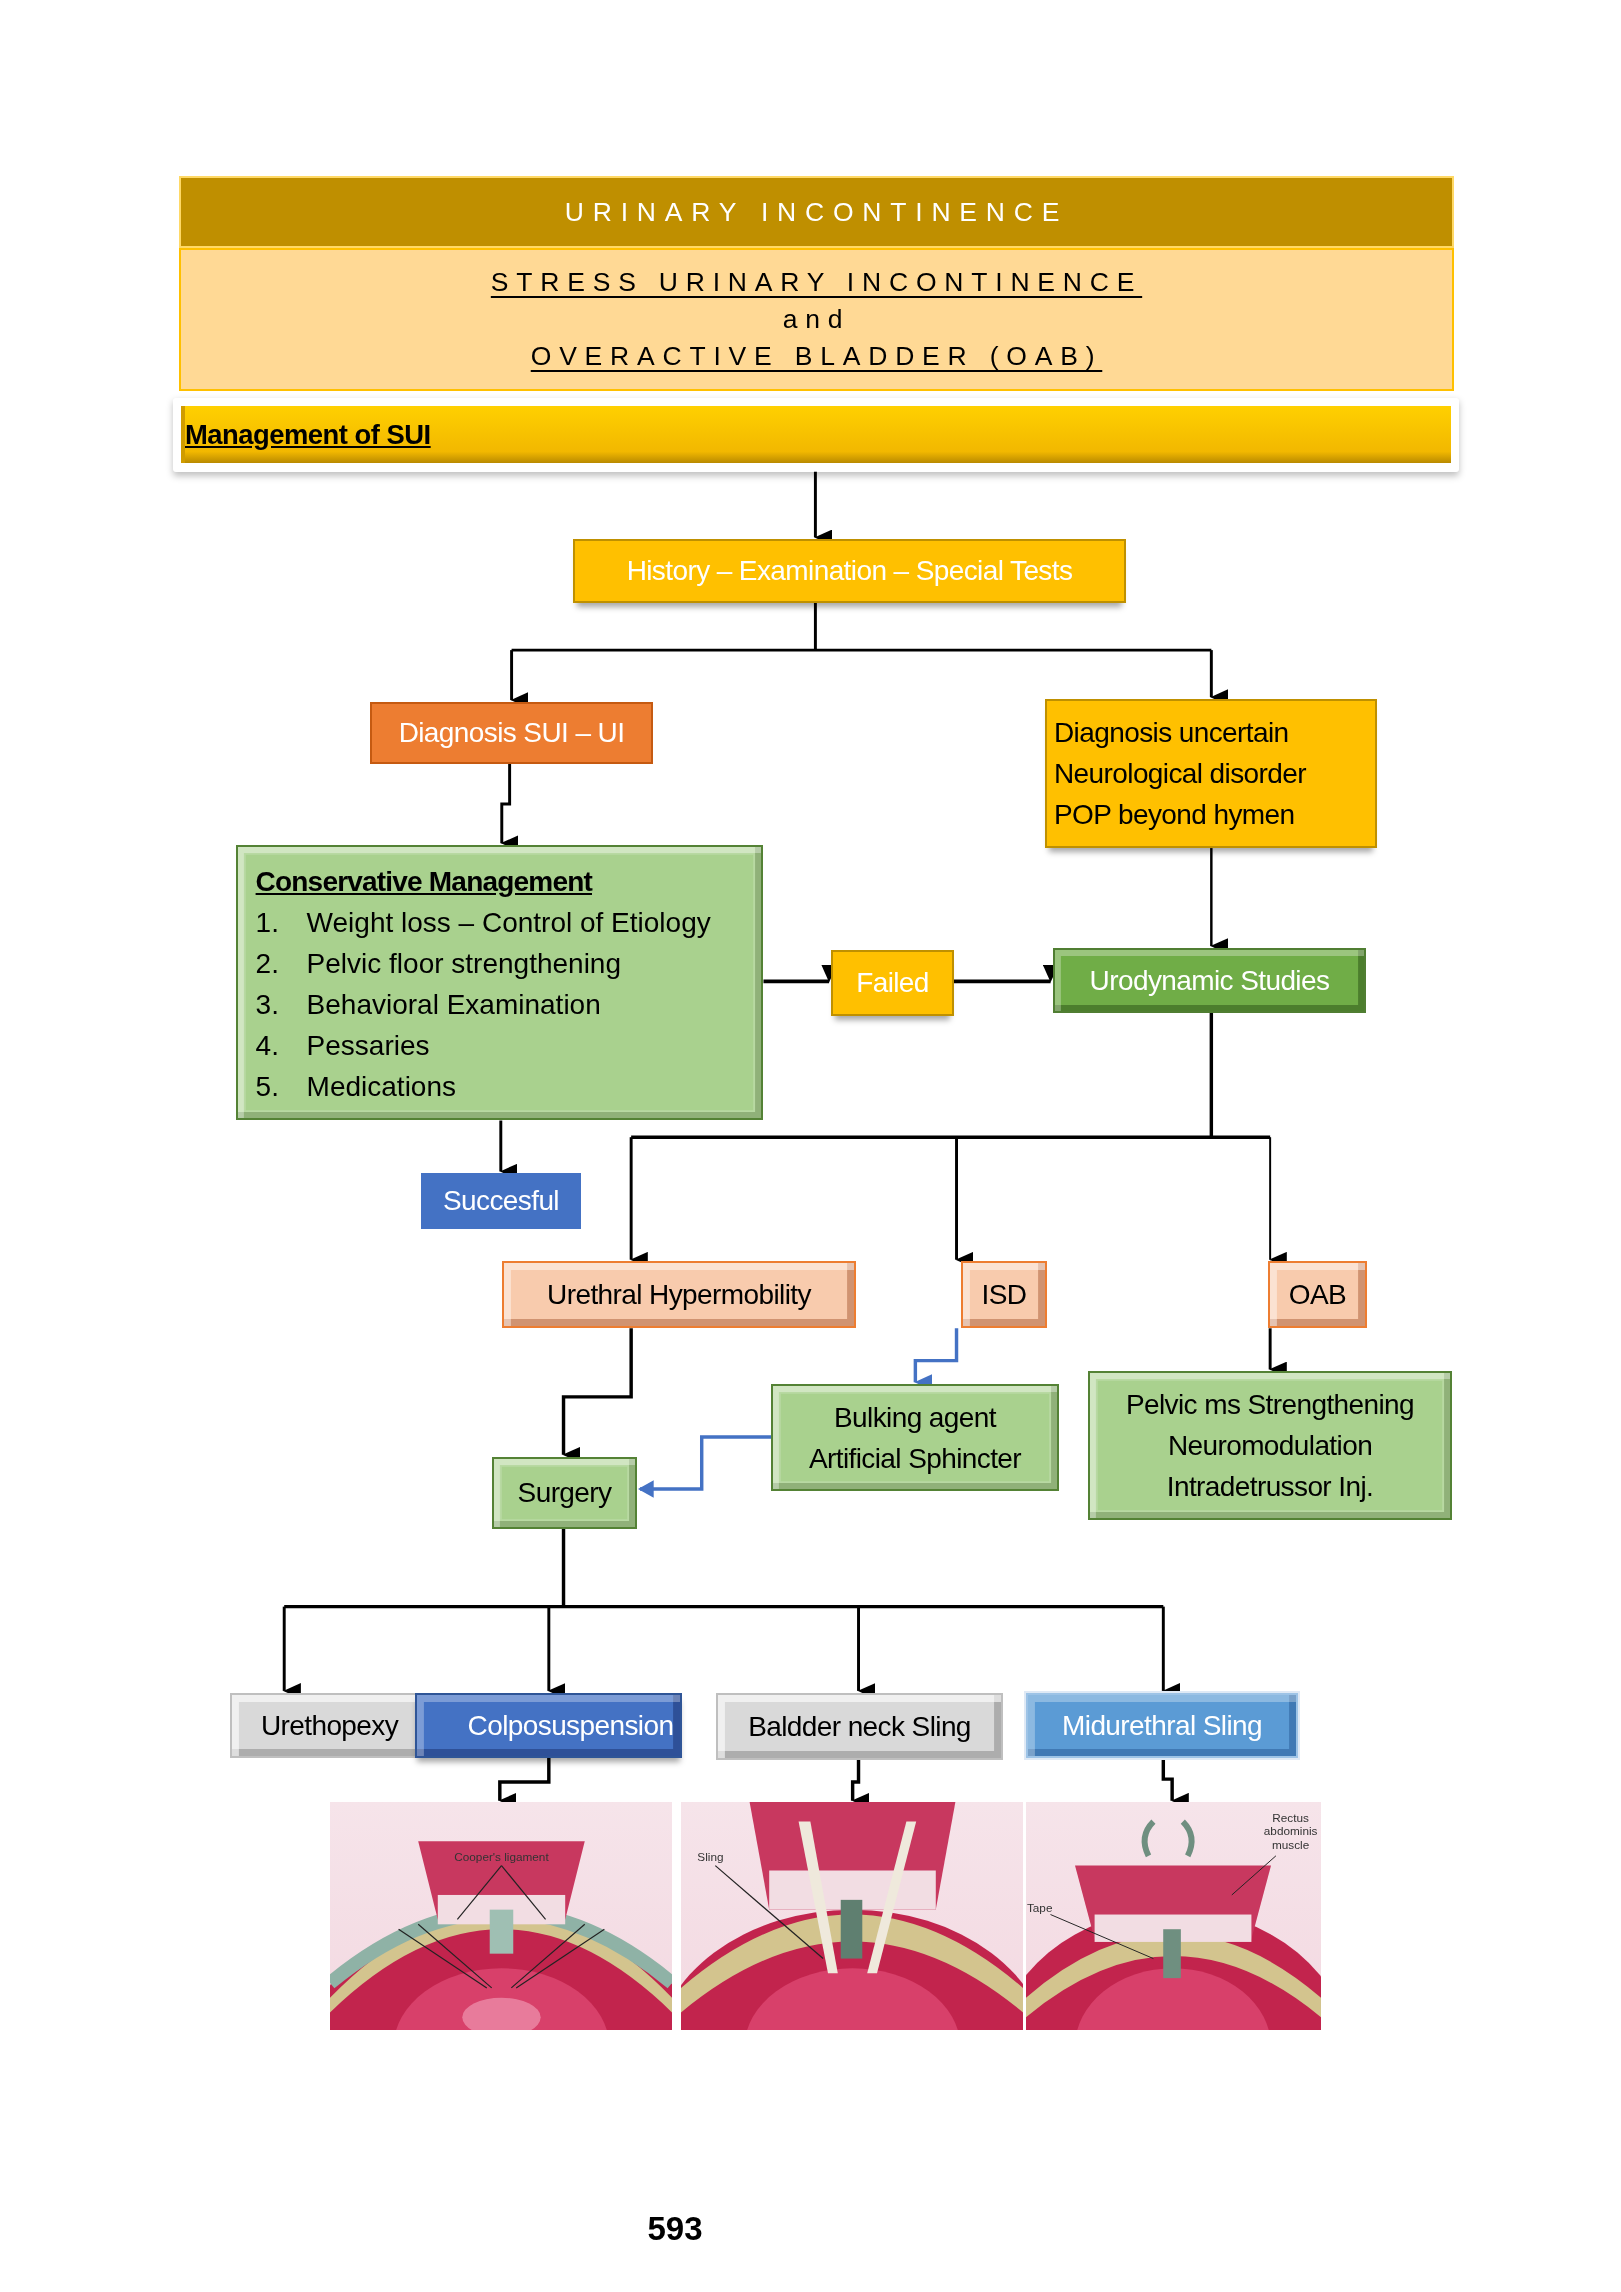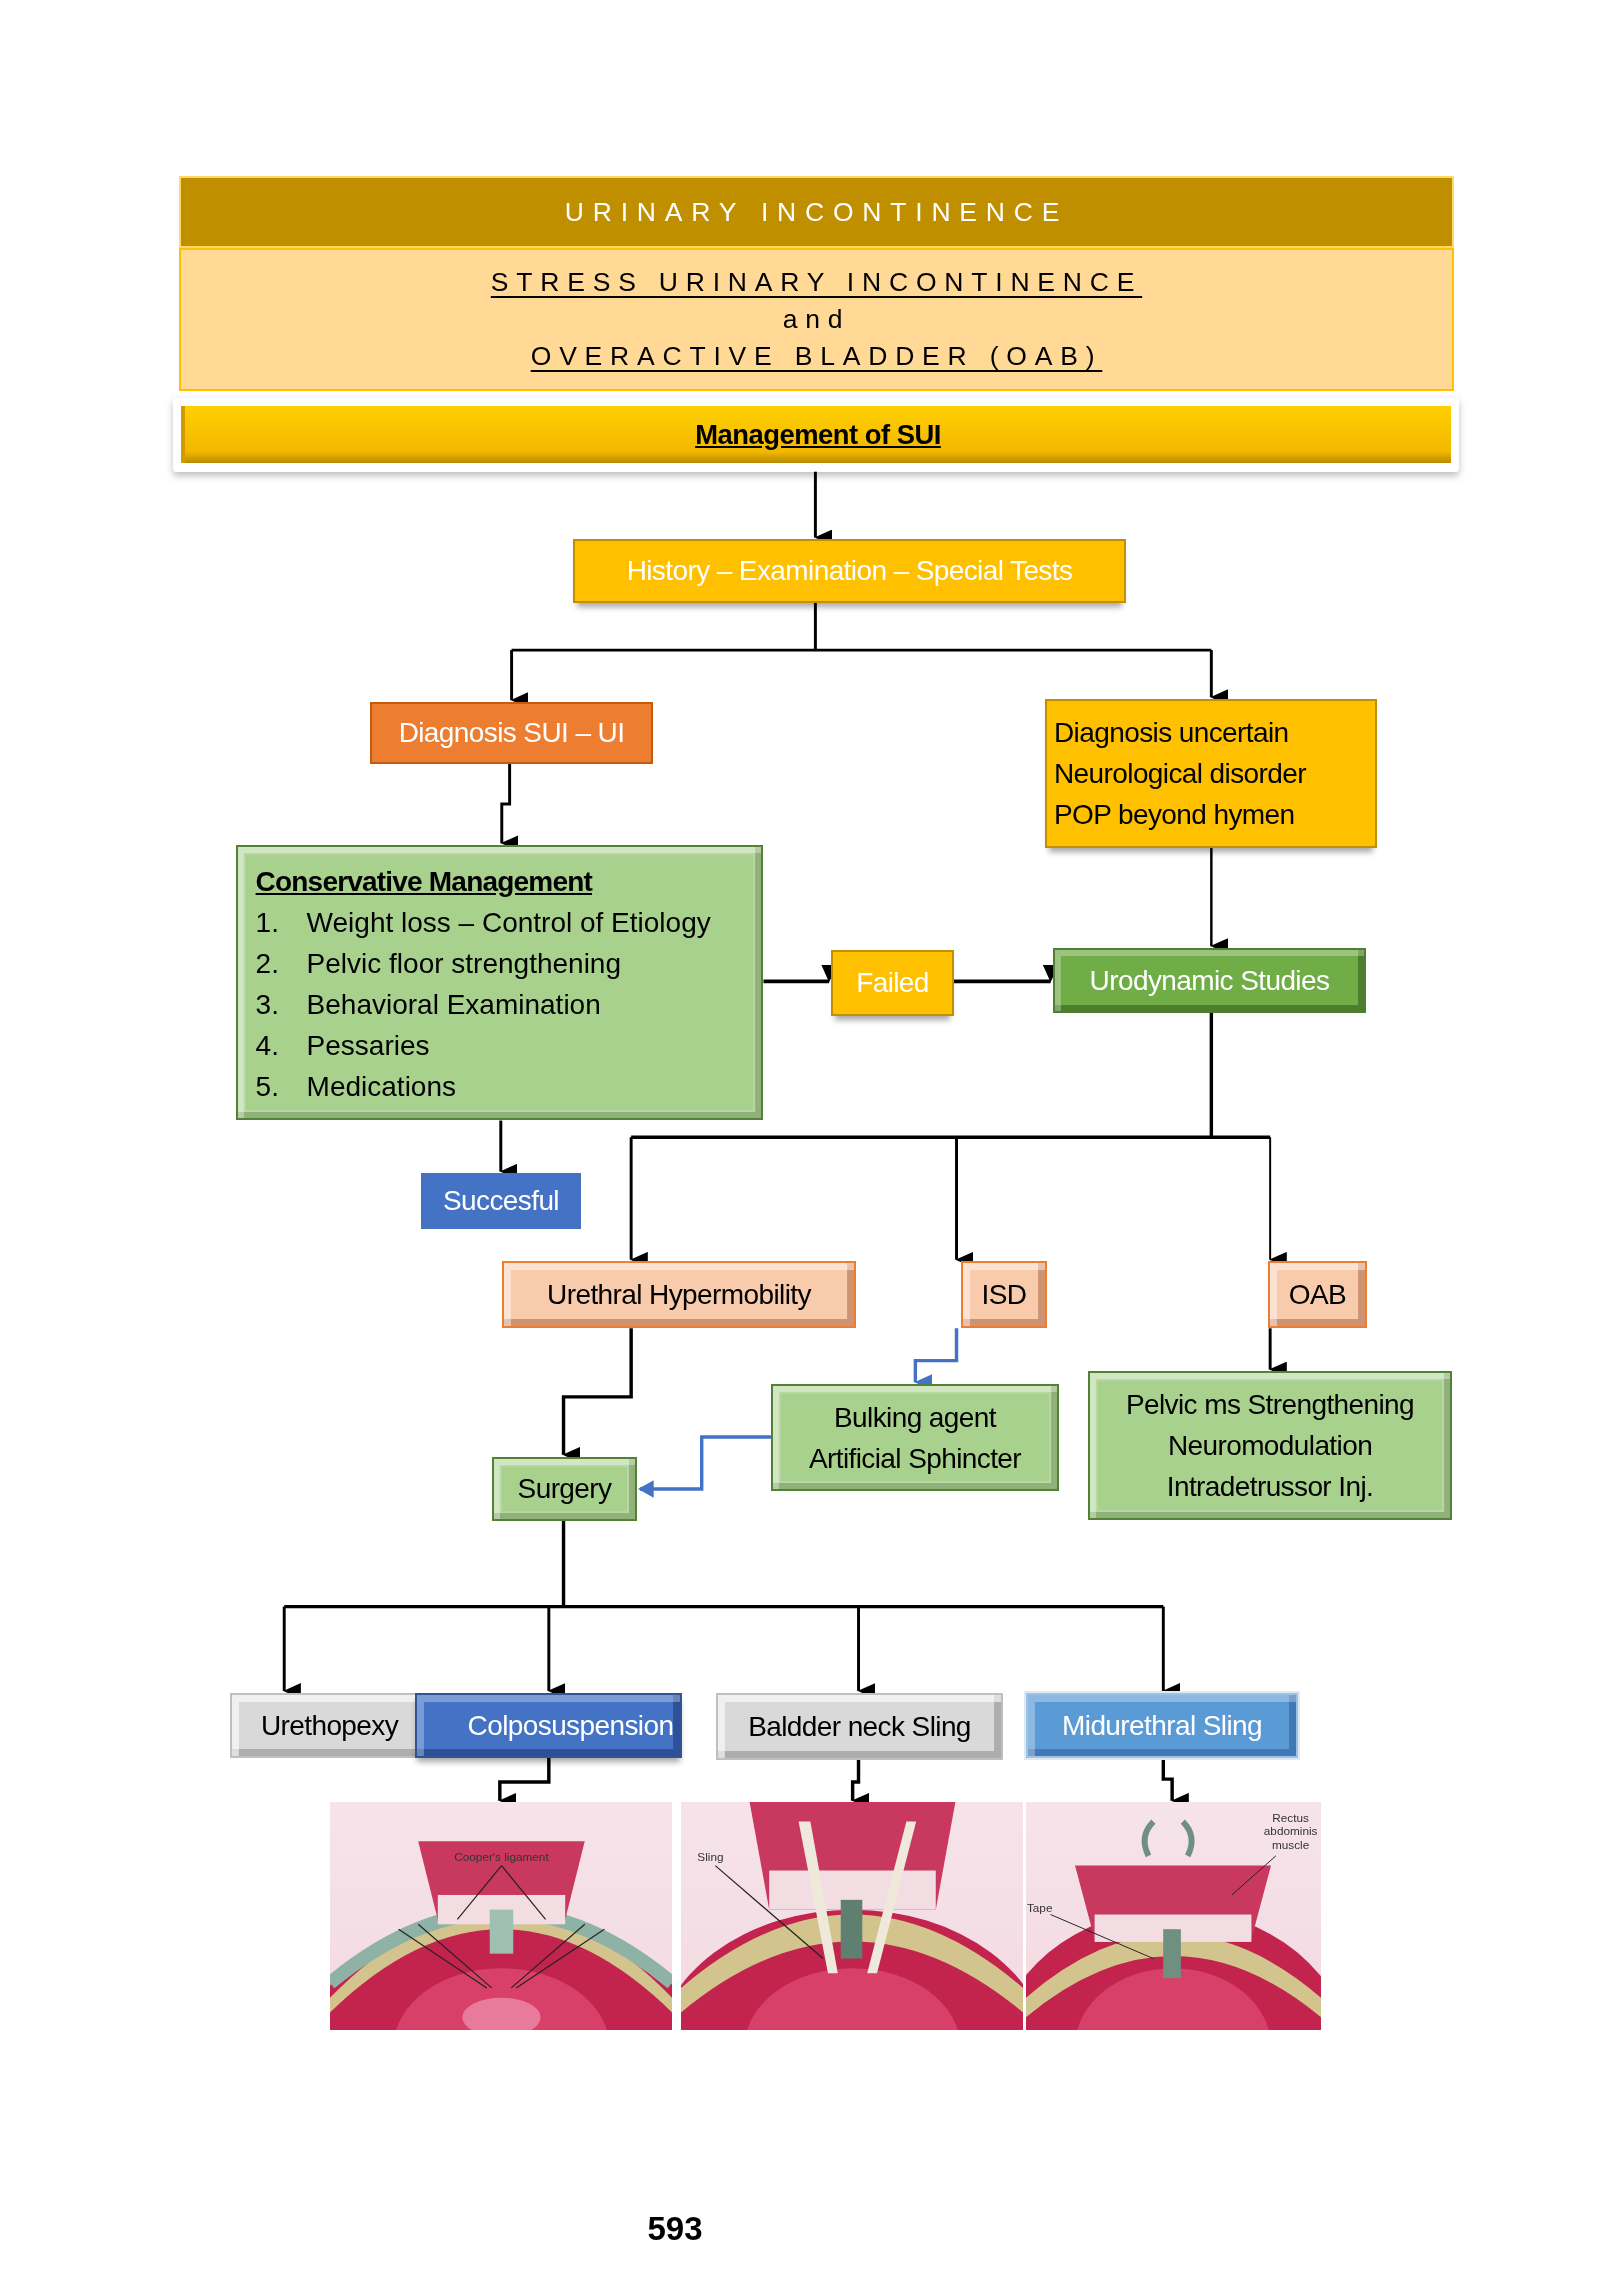--- a/index.html
+++ b/index.html
@@ -4,21 +4,21 @@
 <style>
   html,body{margin:0;padding:0;background:#ffffff;}
   body{width:1621px;height:2293px;position:relative;overflow:hidden;font-family:"Liberation Sans","DejaVu Sans",sans-serif;}
   .abs{position:absolute;box-sizing:border-box;}
   .narrow{font-family:"Liberation Sans Narrow","Liberation Sans",sans-serif;}
   
   #hdr-dark{left:179px;top:176px;width:1275px;height:72px;background:#bf8f00;border:2px solid #ffd966;color:#fff;display:flex;align-items:center;justify-content:center;font-size:26.5px;letter-spacing:8.8px;}
   #hdr-light{left:179px;top:248px;width:1275px;height:143px;background:#ffd995;border:2px solid #ffc000;display:flex;flex-direction:column;align-items:center;justify-content:center;font-size:26.5px;letter-spacing:7.8px;color:#000;line-height:37px;}
   #hdr-light .u{text-decoration:underline;text-underline-offset:4.9px;}
   #mgmt-wrap{left:173px;top:398px;width:1286px;height:74px;background:#fff;box-shadow:0 3.9px 7.8px rgba(0,0,0,0.25);border-radius:2.9px;}
-  #mgmt{left:181px;top:406px;width:1270px;height:57px;background:linear-gradient(#ffd000,#f2b800 80%,#b98a00);border-left:4.9px solid #d09c00;display:flex;align-items:center;justify-content:center;font-size:27.4px;font-weight:bold;color:#000;letter-spacing:-0.5px;}
+  #mgmt{left:181px;top:406px;width:1270px;height:57px;background:linear-gradient(#ffd000,#f2b800 80%,#b98a00);border-left:4.9px solid #d09c00;display:flex;align-items:center;font-size:27.4px;font-weight:bold;color:#000;letter-spacing:-0.5px;}
   #mgmt span{text-decoration:underline;}
   
   .box{display:flex;align-items:center;justify-content:center;text-align:center;font-size:28px;letter-spacing:-0.6px;}
   .yellow{background:#ffc000;border:2.9px solid #bf9000;color:#fff;box-shadow:0 7.8px 5.9px -3.9px rgba(0,0,0,0.35);}
   .orange{background:#ed7d31;border:2.9px solid #c55a11;color:#fff;}
   .green-bevel{background:#a9d18e;border:2.9px solid #548235;color:#000;box-shadow:inset 0 0 0 7.8px rgba(255,255,255,0.18),inset 5.9px 5.9px 0 0 rgba(255,255,255,0.35),inset -5.9px -5.9px 0 0 rgba(60,100,30,0.45);}
   .green-dark{background:#70ad47;border:2.9px solid #507e32;color:#fff;box-shadow:inset 5.9px 5.9px 0 0 rgba(255,255,255,0.3),inset -5.9px -5.9px 0 0 rgba(40,80,20,0.5);}
   .salmon{background:#f8cbad;border:2.9px solid #ed7d31;color:#000;box-shadow:inset 6.9px 6.9px 0 0 rgba(255,255,255,0.45),inset -6.9px -6.9px 0 0 rgba(160,80,40,0.45);margin-left:48px;}
   .blue{background:#4472c4;color:#fff;}
   .blue-bevel{background:#4472c4;border:2px solid #2f5597;color:#fff;box-shadow:inset 6.9px 6.9px 0 0 rgba(255,255,255,0.3),inset -6.9px -6.9px 0 0 rgba(20,40,100,0.45),0 5.9px 5.9px -2px rgba(0,0,0,0.35);}
@@ -164,21 +164,21 @@
   <span>Bulking agent</span>
   <span>Artificial Sphincter</span>
 </div>
 
 <div class="abs box green-bevel narrow multi" style="left:1088px;top:1371px;width:364px;height:149px;">
   <span>Pelvic ms Strengthening</span>
   <span>Neuromodulation</span>
   <span>Intradetrussor Inj.</span>
 </div>
 
-<div class="abs box green-bevel narrow" style="left:492px;top:1457px;width:145px;height:64px;">
+<div class="abs box green-bevel narrow" style="left:492px;top:1457px;width:145px;height:72px;">
     <span>Surgery</span>
   </div>
 
 <div class="abs box grey-bevel narrow" style="left:186px;top:1693px;width:199px;height:65px;margin-left:44px;">
     <span>Urethopexy</span>
   </div>
 <div class="abs box blue-bevel narrow" style="left:415px;top:1693px;width:267px;height:65px;padding-left:44px;">
     <span>Colposuspension</span>
   </div>
 <div class="abs box grey-bevel narrow" style="left:716px;top:1693px;width:287px;height:67px;">

